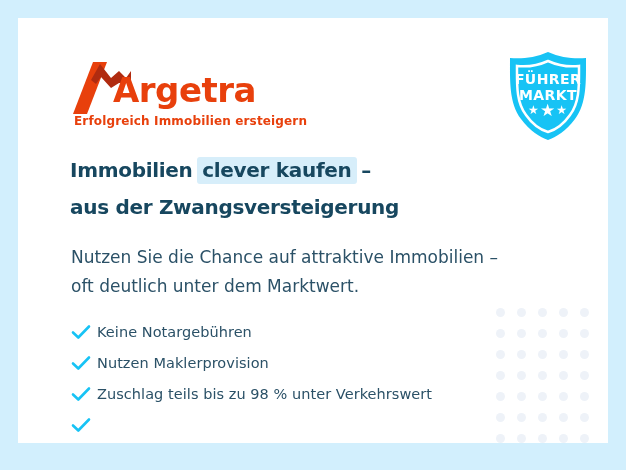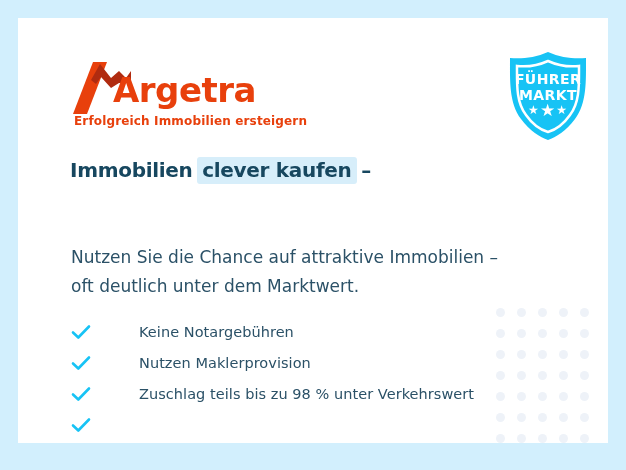--- a/index.html
+++ b/index.html
@@ -166,21 +166,20 @@
   .bullets {
     position: absolute;
     left: 53px;
     top: 298px;
     width: 470px;
   }
   .bullet {
     display: flex;
     align-items: center;
     height: 31px;
-    gap: 42px;
   }
   .bullet-check {
     width: 26px;
     flex: 0 0 26px;
     display: flex;
     align-items: center;
   }
   .bullet-check svg { display: block; }
   .bullet-label {
     font-family: "DejaVu Sans", sans-serif;
@@ -254,20 +253,21 @@
         <div>FÜHRER</div>
         <div>MARKT</div>
       </div>
       <div class="badge-stars">
         <span>★</span><span class="big">★</span><span>★</span>
       </div>
     </div>
 
     <div class="headline">
       <span class="hl-line"><span>Immobilien </span><span class="hl-mark">clever kaufen</span><span> –</span></span>
+      <span class="hl-line">aus der Zwangsversteigerung</span>
     </div>
 
     <div class="subhead">
       <span class="sub-line">Nutzen Sie die Chance auf attraktive Immobilien –</span>
       <span class="sub-line">oft deutlich unter dem Marktwert.</span>
     </div>
 
     <div class="bullets">
       <div class="bullet">
         <span class="bullet-check">

